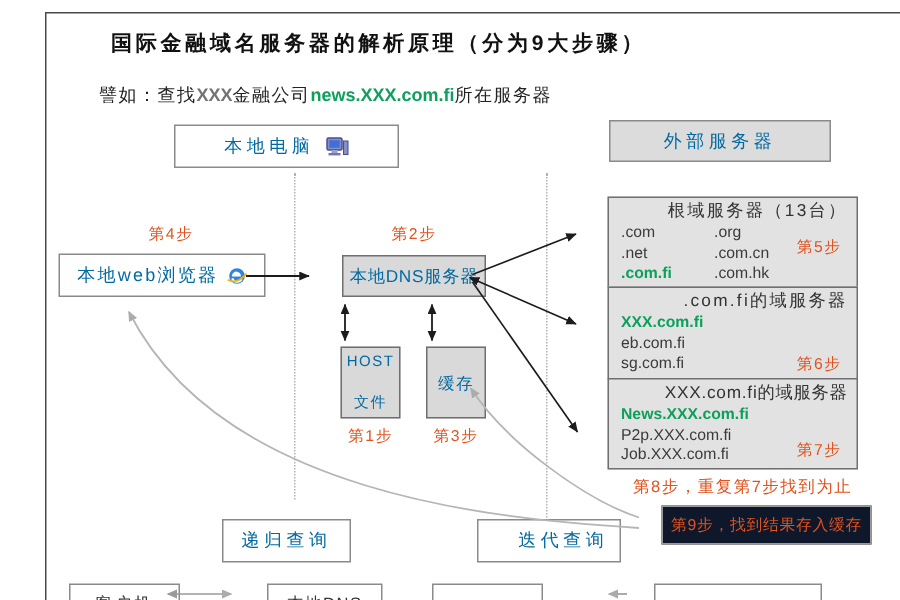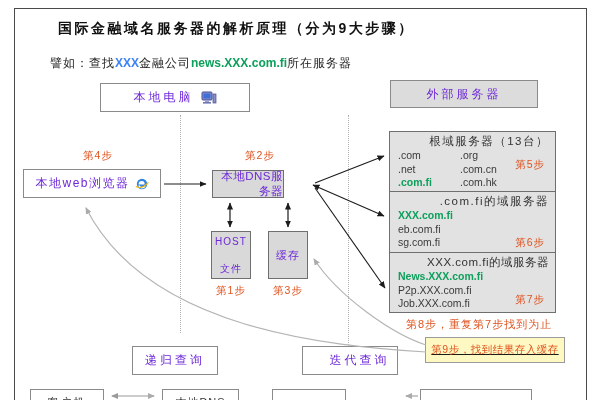--- a/index.html
+++ b/index.html
@@ -1,58 +1,58 @@
 <!DOCTYPE html>
 <html><head>
 <meta charset="utf-8">
 <style>
   html,body{margin:0;padding:0;background:#fff;}
   #canvas{
     position:relative;width:600px;height:400px;overflow:hidden;background:#fff;
     font-family:"Liberation Sans","DejaVu Sans",sans-serif;color:#1a1a1a;
   }
-  .abs{position:absolute;}
+  .abs{position:absolute;margin-left:16px;}
   
   #frame{left:14px;top:8px;width:571px;height:392px;border:1px solid #4a4a4a;border-bottom:none;}
   
   #title{left:58px;top:20px;font-size:14px;font-weight:600;letter-spacing:2.5px;color:#111;}
   #subtitle{left:50px;top:55px;font-size:12px;letter-spacing:1px;color:#222;}
-  .red-em{color:#3b82f6;font-weight:bold;letter-spacing:0;}
+  .red-em{color:#737373;font-weight:bold;letter-spacing:0;}
   .green-em{color:#0da05c;font-weight:bold;letter-spacing:0;}
   
-  .node{border:1px solid #8a8a8a;background:#fff;display:flex;align-items:center;justify-content:center;font-size:12px;letter-spacing:3px;color:#6d28d9;box-sizing:border-box;text-align:right;}
+  .node{border:1px solid #8a8a8a;background:#fff;display:flex;align-items:center;justify-content:center;font-size:12px;letter-spacing:3px;color:#0369a1;box-sizing:border-box;}
   .gray{background:#d9d9d9;border-color:#6f6f6f;}
   .step{color:#e0531f;font-size:10.5px;letter-spacing:1px;white-space:nowrap;}
   
   #box-local-computer{left:100px;top:83px;width:150px;height:29px;gap:7px;}
   #box-external{left:390px;top:80px;width:148px;height:28px;background:#dcdcdc;}
   #step4{left:66px;top:149px;width:64px;text-align:center;}
   #box-browser{left:23px;top:169px;width:138px;height:29px;gap:5px;letter-spacing:1.5px;}
   #step2{left:222px;top:149px;width:76px;text-align:center;}
-  #box-dns{left:212px;top:170px;width:72px;height:28px;letter-spacing:0.5px;font-size:11.5px;}
+  #box-dns{left:212px;top:170px;width:96px;height:28px;letter-spacing:0.5px;font-size:11.5px;}
   #box-host{left:211px;top:231px;width:40px;height:48px;flex-direction:column;font-size:10px;letter-spacing:1px;line-height:14px;gap:13px;}
   #box-cache{left:268px;top:231px;width:40px;height:48px;font-size:11px;letter-spacing:1px;}
   #step1{left:207px;top:284px;width:48px;text-align:center;}
   #step3{left:264px;top:284px;width:48px;text-align:center;}
   
   .sgroup{left:389px;width:167px;background:#e2e2e2;border:1px solid #6f6f6f;box-sizing:border-box;padding:2px 6px 2px 8px;}
   #sg0{top:131px;height:61px;}
   #sg1{top:191px;height:62px;}
   #sg2{top:252px;height:61px;}
   .sg-title{text-align:right;font-size:11.5px;letter-spacing:1.5px;color:#333;line-height:15px;}
   .sg-cols{display:flex;font-size:10.5px;line-height:13.5px;color:#3a3a3a;letter-spacing:0;}
   .sg-col1{width:62px;}
   .sg-col2{width:66px;}
   .sg-step{position:absolute;right:10px;}
   #sg0 .sg-step{top:26px;}
   #sg1 .sg-step{top:44px;}
   #sg2 .sg-step{bottom:5px;}
   
   #step8{left:406px;top:317px;font-size:11px;}
-  #box-step9{left:425px;top:337px;width:140px;height:26px;background:#fef9c3;border:1px solid #9a9a9a;display:flex;align-items:center;justify-content:center;box-sizing:border-box;text-decoration:underline;}
+  #box-step9{left:425px;top:337px;width:140px;height:26px;background:#0f172a;border:1px solid #9a9a9a;display:flex;align-items:center;justify-content:center;box-sizing:border-box;}
   #box-step9 .step{font-size:10.5px;letter-spacing:0.5px;}
   
   #box-recursive{left:132px;top:346px;width:86px;height:29px;}
   #box-iterative{left:302px;top:346px;width:96px;height:29px;padding-left:19px;}
   
   .cutbox{top:389px;height:22px;border:1px solid #8a8a8a;background:#fff;box-sizing:border-box;display:flex;justify-content:center;font-size:11px;letter-spacing:2px;color:#333;padding-top:5px;}
   #box-client{left:30px;width:74px;}
   #box-bottom-dns{left:162px;width:77px;letter-spacing:1px;}
   #box-bottom-3{left:272px;width:74px;}
   #box-bottom-4{left:420px;width:112px;}

